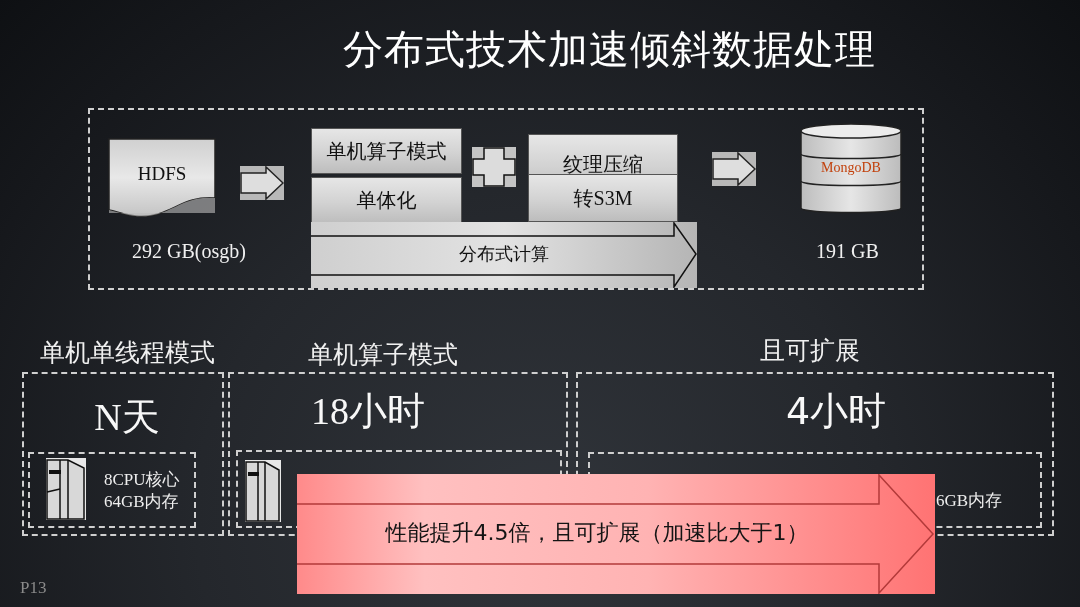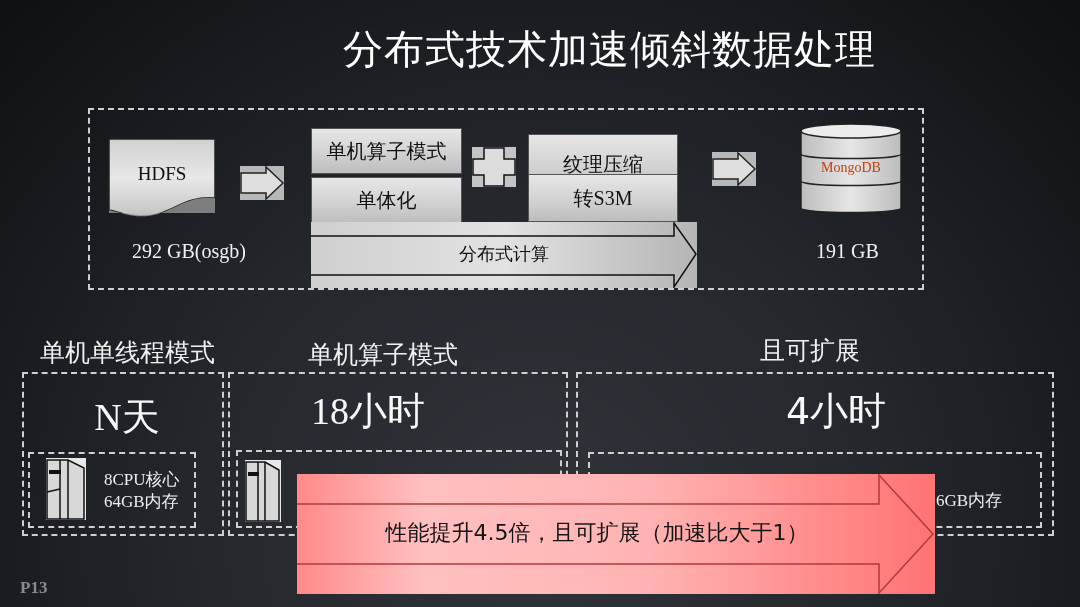--- a/index.html
+++ b/index.html
@@ -20,21 +20,21 @@
   .gray-box {
     background: linear-gradient(180deg, #e6e6e6 0%, #d2d2d2 55%, #bdbdbd 100%);
     border: 1px solid #555; color: #111;
     display: flex; align-items: center; justify-content: center;
     font-size: 20px;
   }
   .label-white { color: #f0f0f0; font-size: 20px; }
   .mode-title { font-size: 25px; color: #f0f0f0; }
   .big-num { font-size: 38px; color: #f8f8f8; text-align: center; }
   .spec { font-size: 17px; color: #eeeeee; line-height: 22px; }
-  .page-num { left: 20px; top: 578px; font-size: 17px; font-weight: bold; color: #8a8a8a; }
+  .page-num { left: 20px; top: 578px; font-size: 17px; font-weight: normal; color: #8a8a8a; }
 </style>
 </head>
 <body>
 
 <div class="abs title">分布式技术加速倾斜数据处理</div>
 
 <div class="abs dash" style="left:88px; top:108px; width:836px; height:182px;"></div>
 
 <div class="abs" style="left:108px; top:138px; width:108px; height:90px;">
   <svg width="108" height="90" viewBox="0 0 108 90">

